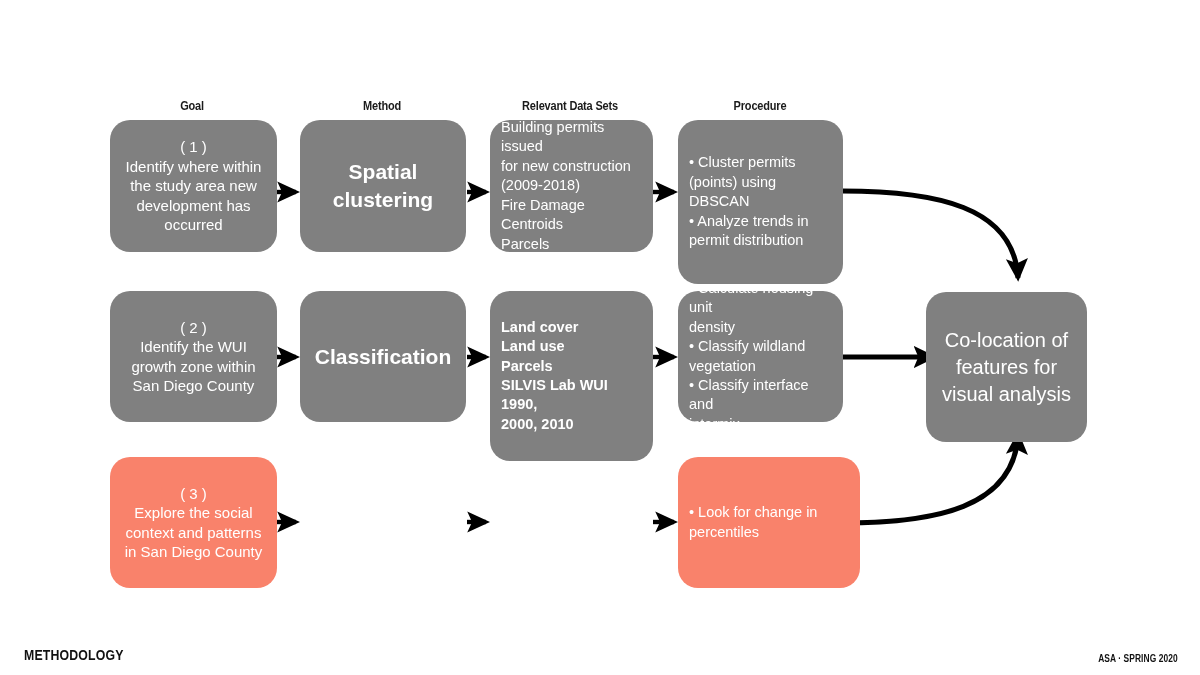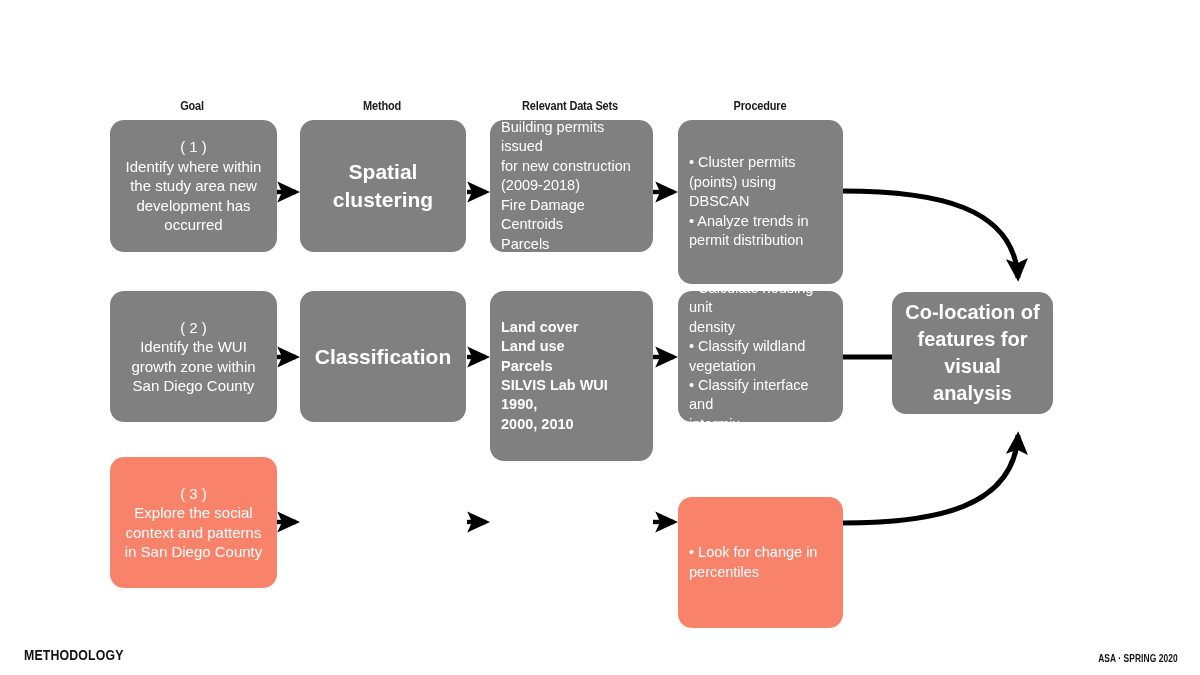--- a/index.html
+++ b/index.html
@@ -32,21 +32,21 @@
     color: #1b1b1b;
     text-align: center;
     white-space: nowrap;
     transform: translateX(-50%) scaleX(0.88);
     transform-origin: center;
   }
 
   
   .node {
     position: absolute;
-    border-radius: 14px;
+    border-radius: 20px;
     box-sizing: border-box;
     display: flex;
     flex-direction: column;
     justify-content: center;
     color: #ffffff;
     font-family: "Liberation Sans", sans-serif;
     line-height: 1.30;
     overflow: hidden;
   }
   .node.gray  { background: #808080; }
@@ -239,26 +239,26 @@
 • Classify interface and
 intermix</span>
   </div>
 
   <div class="node coral goal" style="left:110px; top:457px; width:167px; height:131px;">
     <span class="txt">( 3 )
 Explore the social
 context and patterns
 in San Diego County</span>
   </div>
-  <div class="node coral leftlist" style="left:678px; top:457px; width:165px; height:131px;margin-top:40px;">
+  <div class="node coral leftlist" style="left:678px; top:457px; width:182px; height:131px;">
     <span class="txt">• Look for change in
 percentiles</span>
   </div>
 
-  <div class="node gray terminal" style="left:892px; top:292px; width:161px; height:122px;font-weight:bold;">
+  <div class="node gray terminal" style="left:926px; top:292px; width:161px; height:150px;">
     <span class="txt">Co-location of
 features for
 visual analysis</span>
   </div>
 
   <div class="footer-left">METHODOLOGY</div>
   <div class="footer-right">ASA · SPRING 2020</div>
 
 </div>
 

